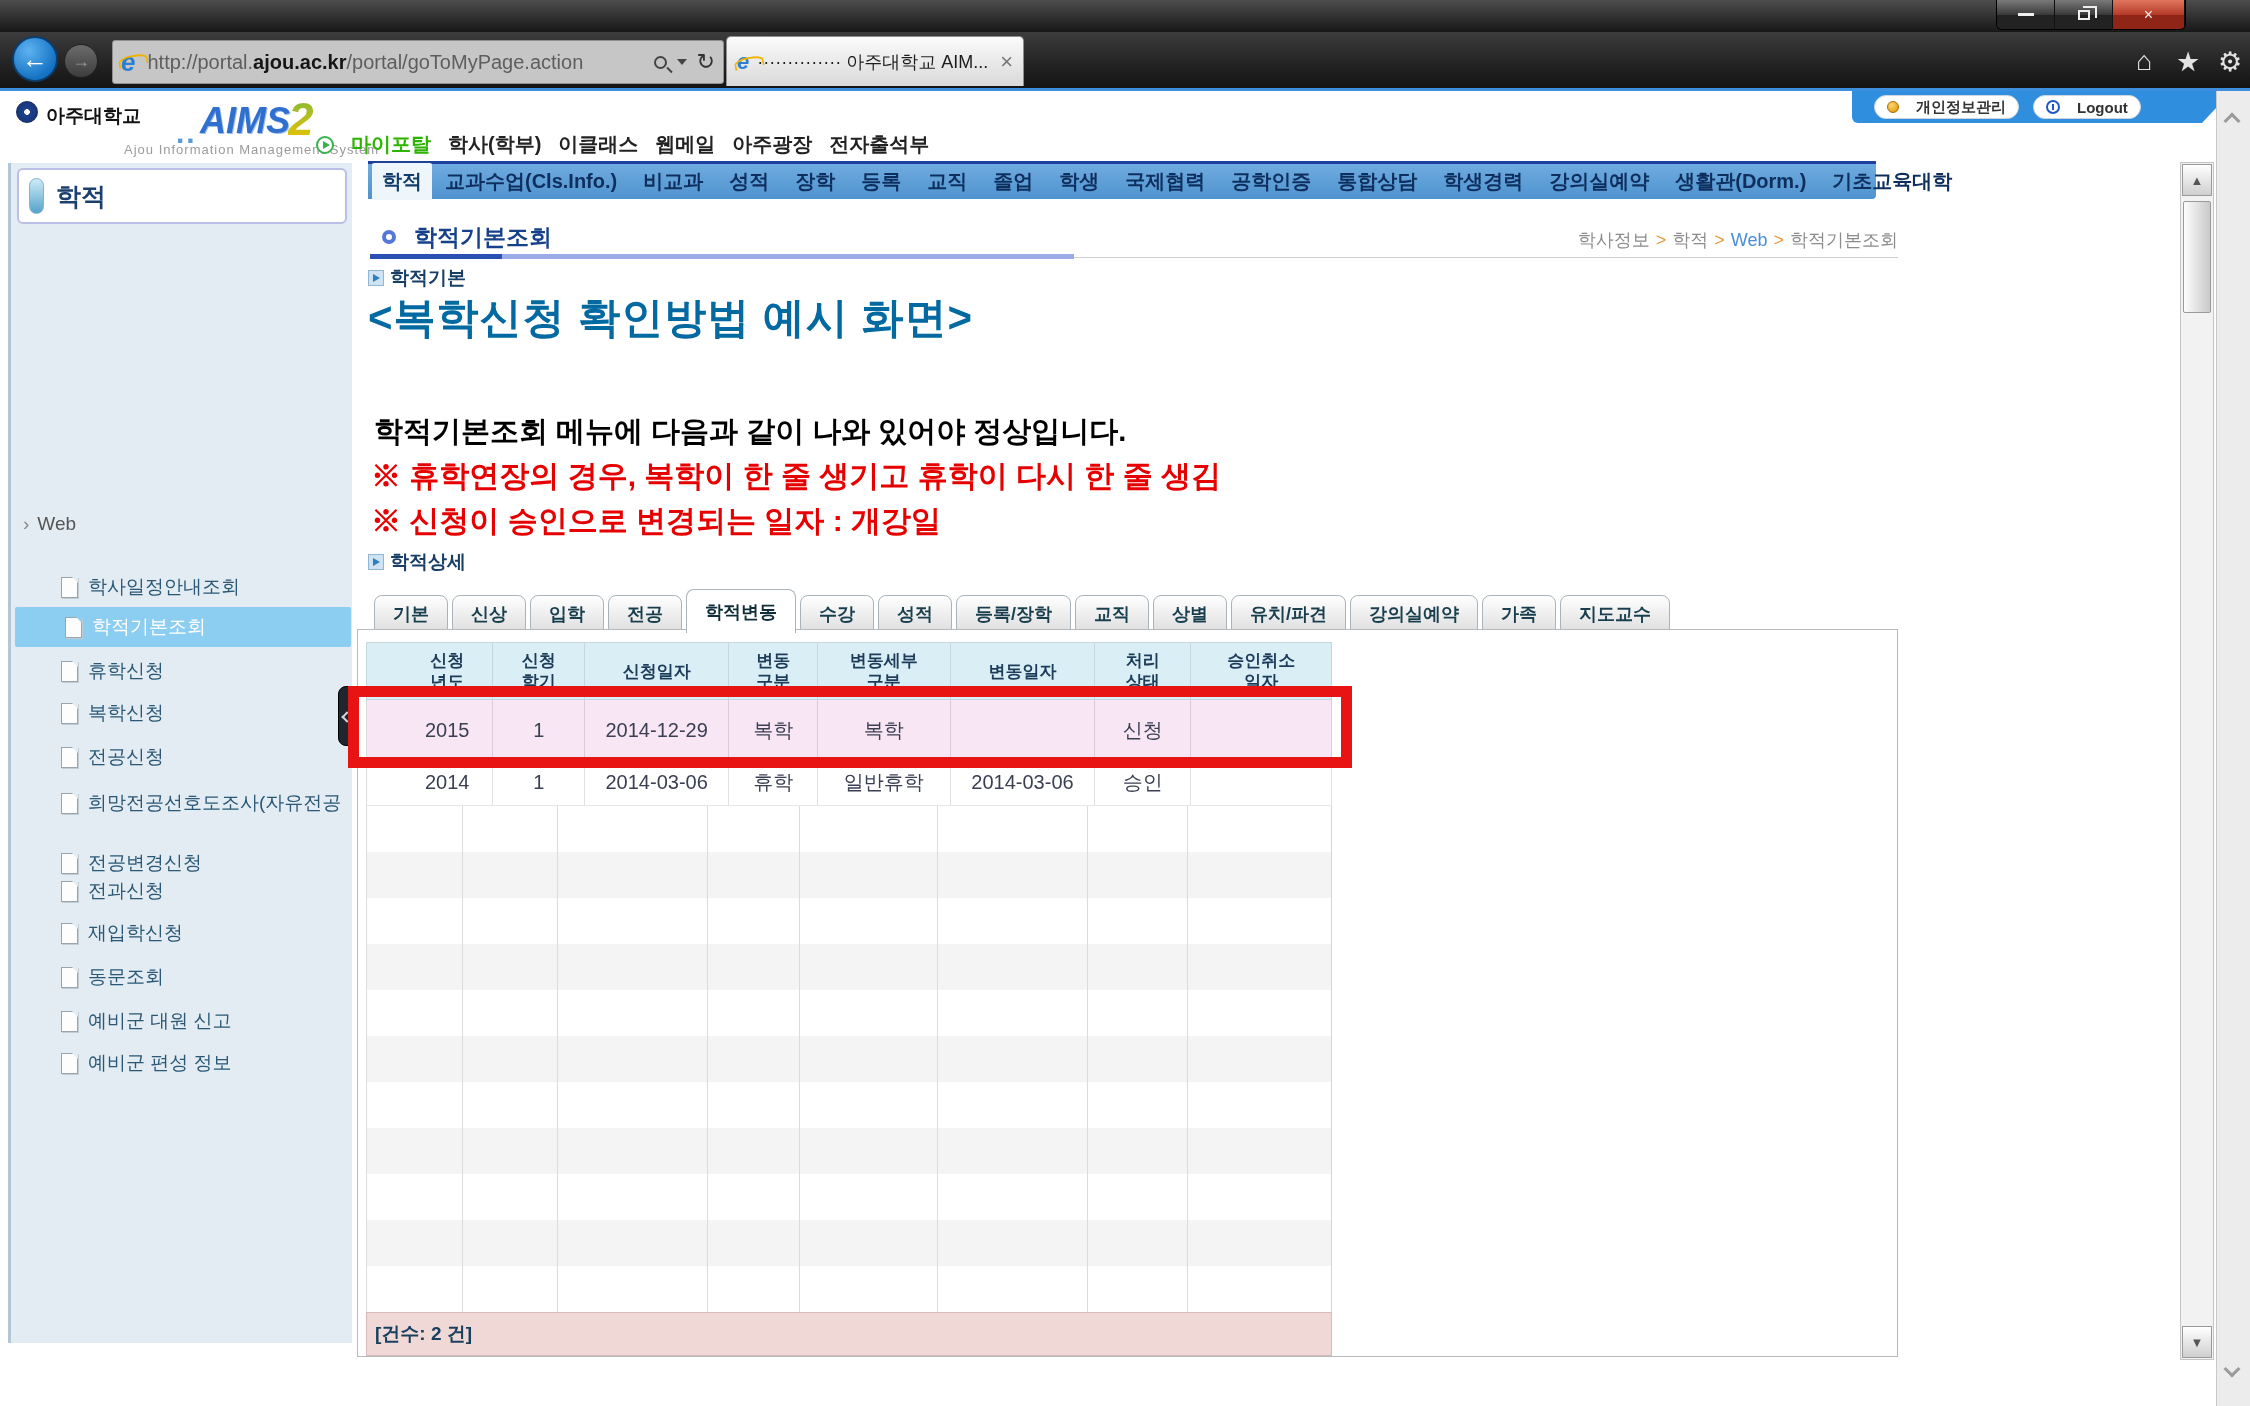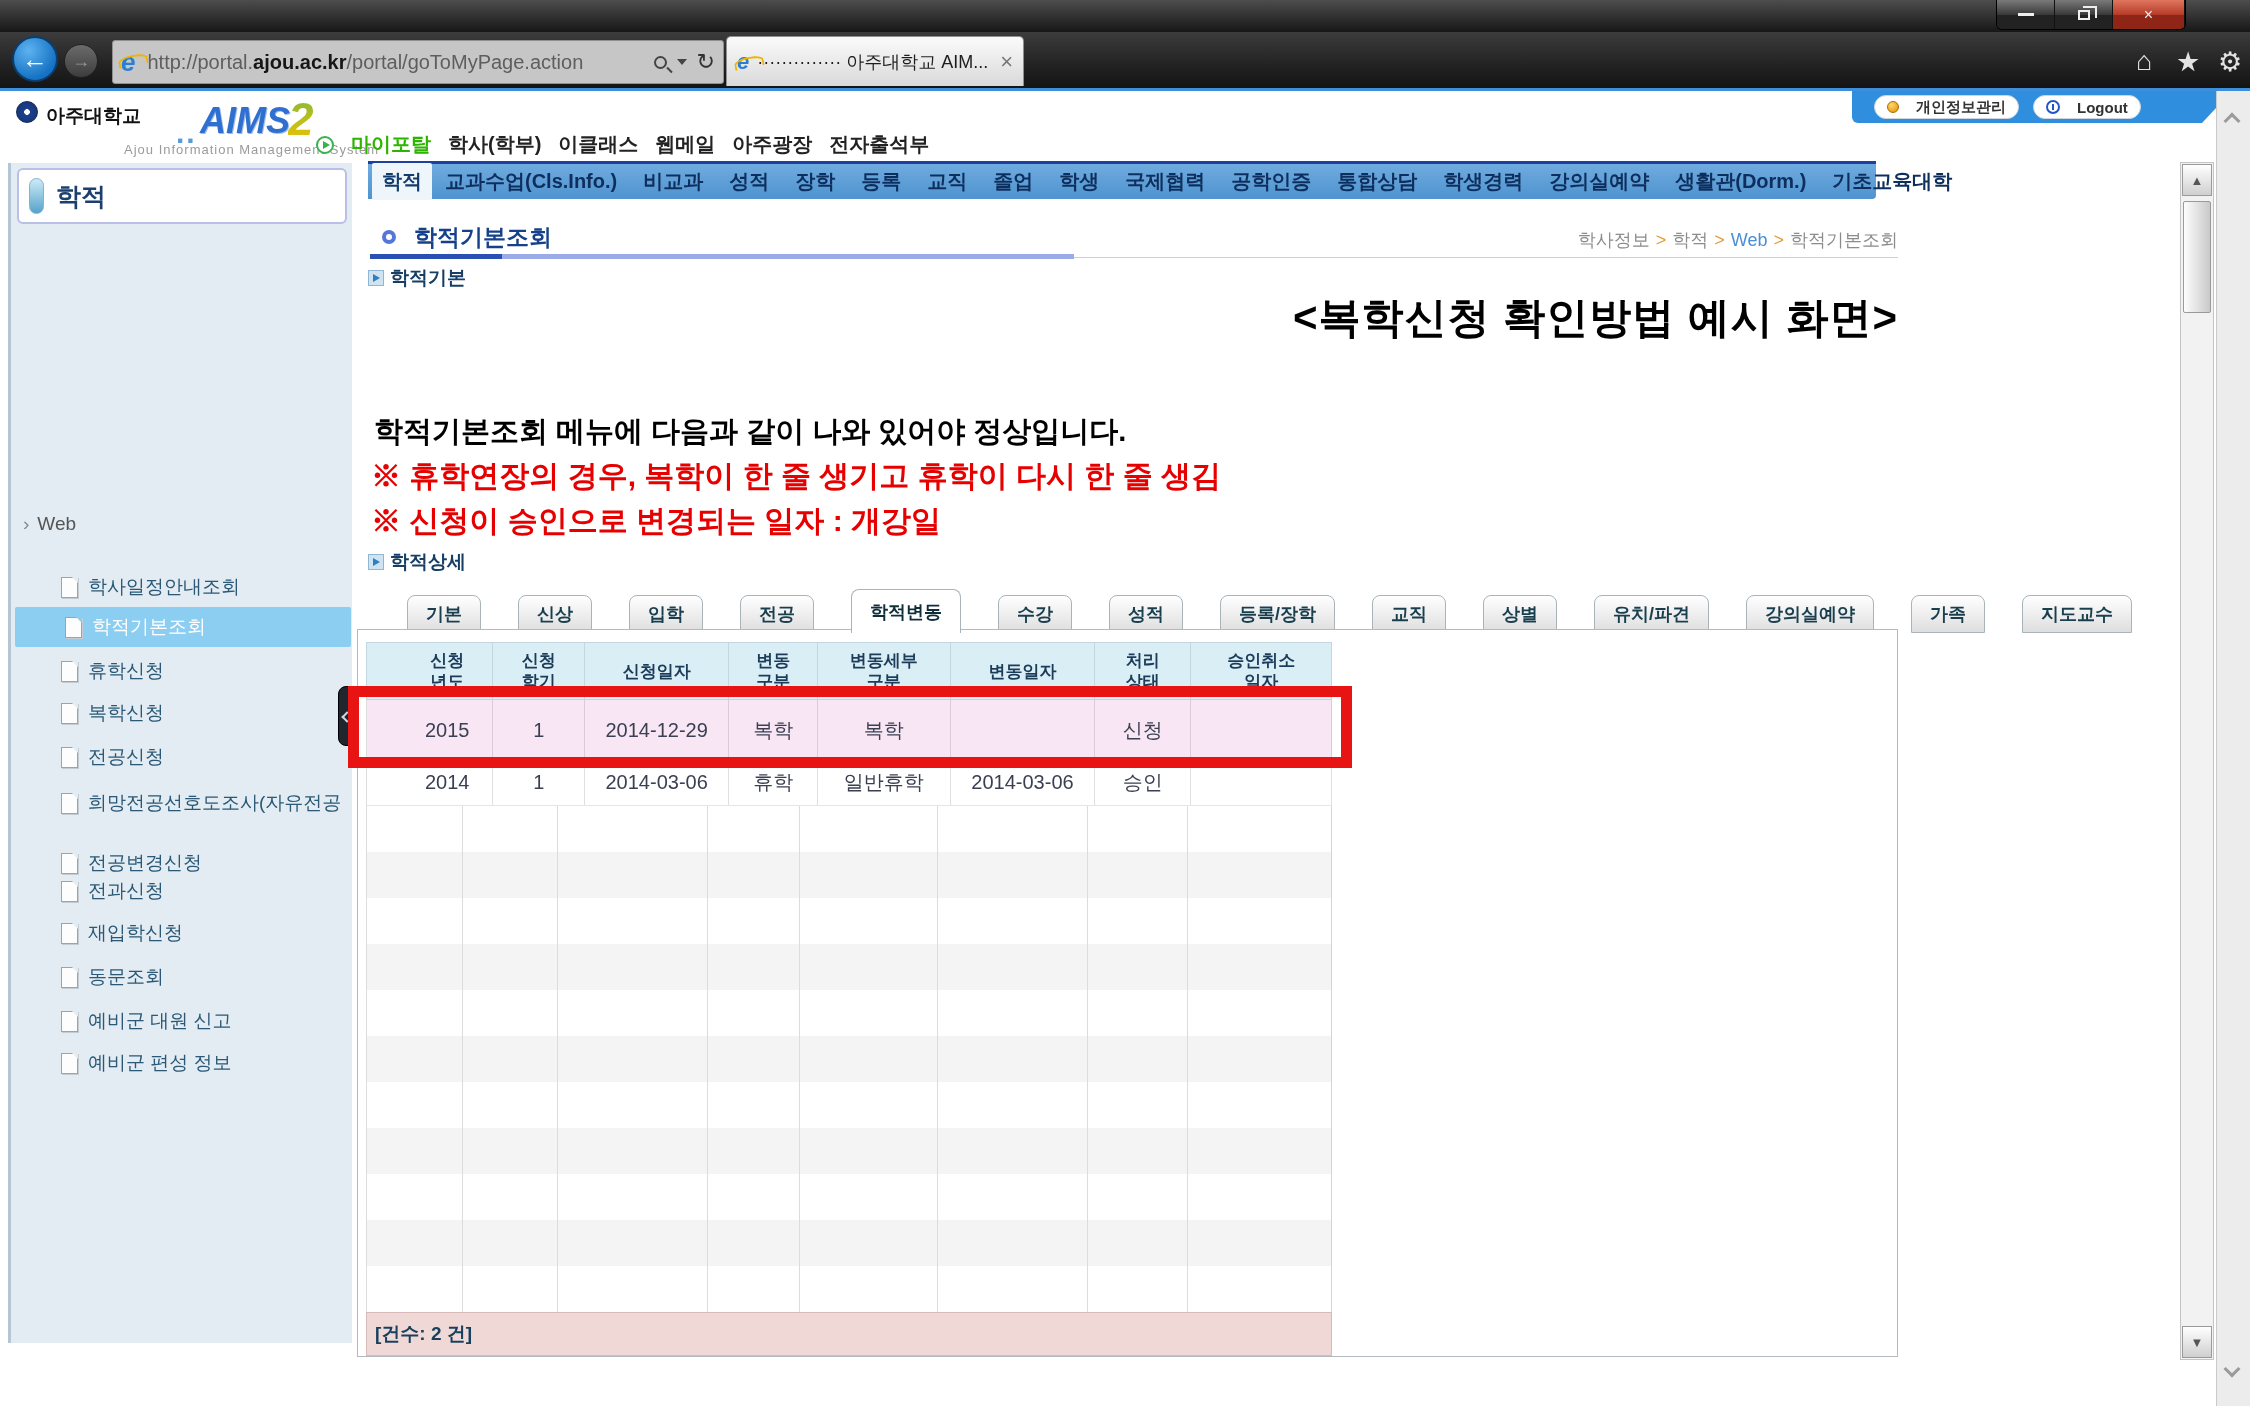--- a/index.html
+++ b/index.html
@@ -142,31 +142,31 @@
   .crumbs .web { color:#4a8fd6; }
 
   .seclabel { display:flex; align-items:center; gap:6px; }
   .sec1 { left:368px; top:265px; } .sec2 { left:368px; top:549px; }
   .secico { width:16px; height:16px; background:#cfe3f2; border:1px solid #8fb6d2; display:flex;
     align-items:center; justify-content:center; }
   .secico::after { content:""; width:0; height:0; border-left:7px solid #2e7fc0;
     border-top:4px solid transparent; border-bottom:4px solid transparent; }
   .seclabel b { font-size:19px; color:#173f66; }
 
-  .heading { left:368px; top:290px; width:1530px; text-align:right; font-size:42px; font-weight:600;
-    color:#000000; letter-spacing:1px; }
+  .heading { left:368px; top:290px; width:1530px; text-align:left; font-size:42px; font-weight:600;
+    color:#0369a1; letter-spacing:1px; }
   .note-b { left:374px; top:412px; font-size:29px; font-weight:bold; color:#000; }
   .note-r1 { left:371px; top:456px; font-size:30px; font-weight:600; color:#e60000; }
   .note-r2 { left:371px; top:501px; font-size:30px; font-weight:600; color:#e60000; }
 
   
   .tabs { left:374px; top:589px; display:flex; align-items:flex-end; }
   .tab { height:38px; margin-right:4px; padding:0 18px; display:flex; align-items:center;
     background:linear-gradient(#ffffff,#dedede); border:1px solid #a9b4ba; border-radius:8px 8px 0 0;
-    font-size:18px; font-weight:bold; color:#193f4e; position:relative;margin-left:33px; }
+    font-size:18px; font-weight:bold; color:#193f4e; position:relative; }
   .tab.active { background:#fff; height:44px; border-bottom:none; z-index:5; color:#102e3a; }
 
   
   .panel { left:357px; top:629px; width:1541px; height:728px; background:#fff; border:1px solid #b3b9bd; }
   .grid { position:absolute; left:8px; top:12px; width:966px; }
   .grow { display:flex;padding-left:35px; }
   .gcell { border-right:1px solid #c2d7e0; display:flex; flex-direction:column; align-items:center;
     justify-content:center; text-align:center; }
   .ghead { height:58px; background:#daeef5; border-top:1px solid #c2d7e0; border-bottom:1px solid #c2d7e0;
     border-left:1px solid #c2d7e0; }

